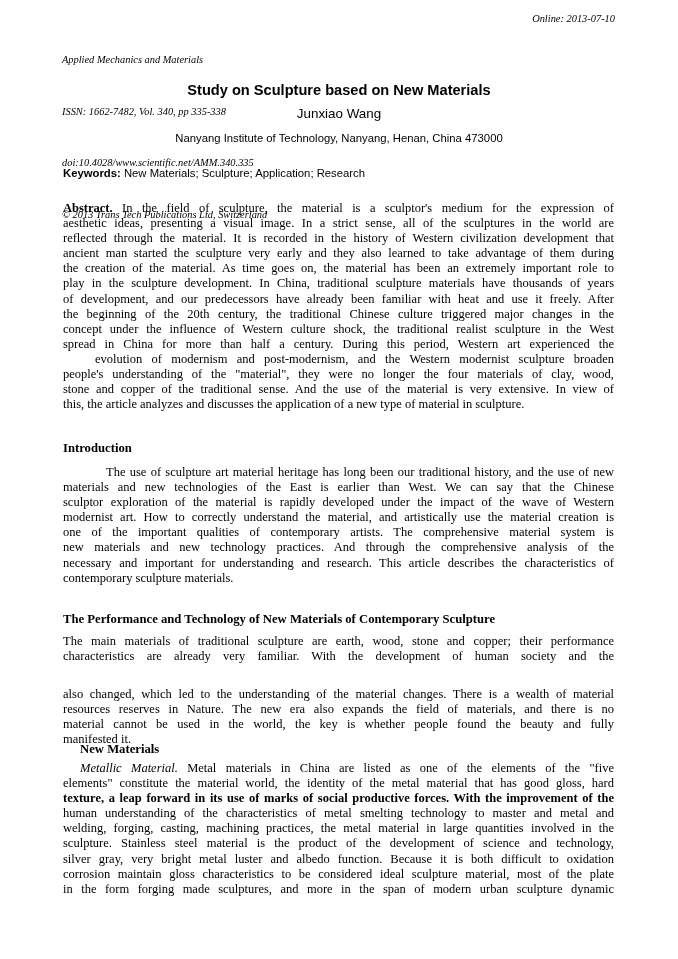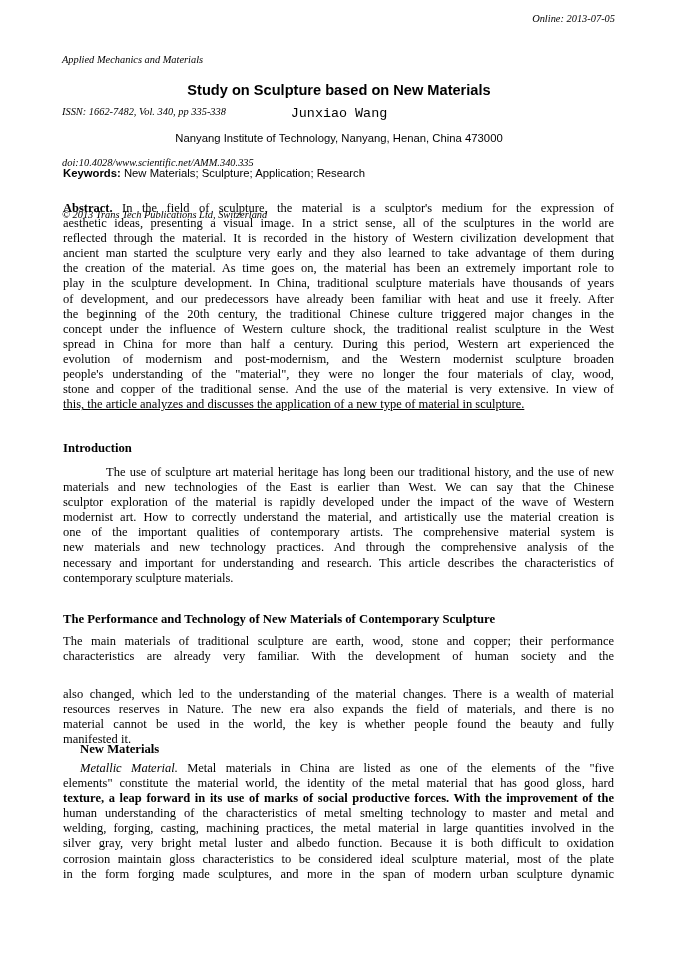--- a/index.html
+++ b/index.html
@@ -2,42 +2,42 @@
 <html><head>
   <meta charset="utf-8">
   <style>
     html, body { margin: 0; padding: 0; background: #ffffff; }
     body { width: 678px; height: 959px; position: relative; overflow: hidden; color: #000; }
     .page { position: absolute; left: 0; top: 0; width: 678px; height: 959px; background: #fff; }
     .hdr-left { position: absolute; left: 62px; top: 14px; font-family: "Liberation Serif", serif; font-style: italic; font-size: 10.4px; line-height: 10.6px; }
     .hdr-left div { white-space: nowrap; margin-top: 41px; }
     .hdr-right { position: absolute; right: 63px; top: 14px; font-family: "Liberation Serif", serif; font-style: italic; font-size: 10.4px; line-height: 10.6px; white-space: nowrap; }
     .title { position: absolute; left: 0; width: 678px; top: 82px; text-align: center; font-family: "Liberation Sans", sans-serif; font-weight: bold; font-size: 14.6px; }
-    .author { position: absolute; left: 0; width: 678px; top: 106px; text-align: center; font-family: Liberation Mono, monospace; font-size: 13.4px; }
+    .author { position: absolute; left: 0; width: 678px; top: 106px; text-align: center; font-family: Liberation Sans, sans-serif; font-size: 13.4px; }
     .affil { position: absolute; left: 0; width: 678px; top: 132px; text-align: center; font-family: "Liberation Sans", sans-serif; font-size: 11.3px; }
     .keywords { position: absolute; left: 63px; top: 167px; font-family: "Liberation Sans", sans-serif; font-size: 11.3px; white-space: nowrap; }
     .keywords b { font-weight: bold; }
     .body { position: absolute; left: 63px; width: 551px; font-family: "Liberation Serif", serif; font-size: 12.5px; line-height: 15.1px; }
     .ln { display: block; text-align: justify; text-align-last: justify; white-space: nowrap; height: 15.1px; overflow: visible; }
     .ln.last { text-align-last: left; }
     .sec { position: absolute; left: 63px; font-family: "Liberation Serif", serif; font-weight: bold; font-size: 12.7px; white-space: nowrap; }
     b.abs { font-weight: bold; }
   </style>
 </head>
 <body>
 
 <div class="page">
 
   <div class="hdr-left">
     <div>Applied Mechanics and Materials</div>
     <div>ISSN: 1662-7482, Vol. 340, pp 335-338</div>
     <div>doi:10.4028/www.scientific.net/AMM.340.335</div>
     <div>© 2013 Trans Tech Publications Ltd, Switzerland</div>
   </div>
-  <div class="hdr-right">Online: 2013-07-05</div>
+  <div class="hdr-right">Online: 2013-07-10</div>
 
   <div class="title">Study on Sculpture based on New Materials</div>
   <div class="author">Junxiao Wang</div>
   <div class="affil">Nanyang Institute of Technology, Nanyang, Henan, China 473000</div>
 
   <div class="keywords">
     <b>Keywords:</b>
     <span>New Materials; Sculpture; Application; Research</span>
   </div>
 
@@ -45,24 +45,24 @@
     <div class="ln" style="white-space: normal; height: 15.1px; overflow: hidden;"><b class="abs">Abstract.</b> <span>In the field of sculpture, the material is a sculptor's medium for the expression of</span></div>
     <div class="ln" style="white-space: normal; height: 15.1px; overflow: hidden;">aesthetic ideas, presenting a visual image. In a strict sense, all of the sculptures in the world are</div>
     <div class="ln" style="white-space: normal; height: 15.1px; overflow: hidden;">reflected through the material. It is recorded in the history of Western civilization development that</div>
     <div class="ln" style="white-space: normal; height: 15.1px; overflow: hidden;">ancient man started the sculpture very early and they also learned to take advantage of them during</div>
     <div class="ln" style="white-space: normal; height: 15.1px; overflow: hidden;">the creation of the material. As time goes on, the material has been an extremely important role to</div>
     <div class="ln" style="white-space: normal; height: 15.1px; overflow: hidden;">play in the sculpture development. In China, traditional sculpture materials have thousands of years</div>
     <div class="ln" style="white-space: normal; height: 15.1px; overflow: hidden;">of development, and our predecessors have already been familiar with heat and use it freely. After</div>
     <div class="ln" style="white-space: normal; height: 15.1px; overflow: hidden;">the beginning of the 20th century, the traditional Chinese culture triggered major changes in the</div>
     <div class="ln" style="white-space: normal; height: 15.1px; overflow: hidden;">concept under the influence of Western culture shock, the traditional realist sculpture in the West</div>
     <div class="ln" style="white-space: normal; height: 15.1px; overflow: hidden;">spread in China for more than half a century. During this period, Western art experienced the</div>
-    <div class="ln" style="white-space: normal; height: 15.1px; overflow: hidden;">evolution of modernism and post-modernism, and the Western modernist sculpture broaden</div>
+    <div class="ln" style="white-space: normal; height: 15.1px; overflow: hidden; margin-left: 32px;">evolution of modernism and post-modernism, and the Western modernist sculpture broaden</div>
     <div class="ln" style="white-space: normal; height: 15.1px; overflow: hidden;">people's understanding of the "material", they were no longer the four materials of clay, wood,</div>
     <div class="ln" style="white-space: normal; height: 15.1px; overflow: hidden;">stone and copper of the traditional sense. And the use of the material is very extensive. In view of</div>
-    <div class="ln last" style="white-space: normal; height: 15.1px; overflow: hidden; text-decoration: underline;">this, the article analyzes and discusses the application of a new type of material in sculpture.</div>
+    <div class="ln last" style="white-space: normal; height: 15.1px; overflow: hidden;">this, the article analyzes and discusses the application of a new type of material in sculpture.</div>
   </div>
 
   <div class="sec" style="top:441px;">Introduction</div>
   <div class="body" style="top:465px;">
     <div class="ln" style="white-space: normal; height: 15.1px; overflow: hidden; margin-left: 43px;">The use of sculpture art material heritage has long been our traditional history, and the use of new</div>
     <div class="ln" style="white-space: normal; height: 15.1px; overflow: hidden;">materials and new technologies of the East is earlier than West. We can say that the Chinese</div>
     <div class="ln" style="white-space: normal; height: 15.1px; overflow: hidden;">sculptor exploration of the material is rapidly developed under the impact of the wave of Western</div>
     <div class="ln" style="white-space: normal; height: 15.1px; overflow: hidden;">modernist art. How to correctly understand the material, and artistically use the material creation is</div>
     <div class="ln" style="white-space: normal; height: 15.1px; overflow: hidden;">one of the important qualities of contemporary artists. The comprehensive material system is</div>
     <div class="ln" style="white-space: normal; height: 15.1px; overflow: hidden;">new materials and new technology practices. And through the comprehensive analysis of the</div>
@@ -80,18 +80,19 @@
     <div class="ln last" style="white-space: normal; height: 15.1px; overflow: hidden;">manifested it.</div>
   </div>
 
   <div class="sec" style="top:742px; left:80px;">New Materials</div>
   <div class="body" style="top:761px;">
     <div class="ln" style="padding-left: 17px; width: 534px; white-space: normal; height: 15.1px; overflow: hidden;"><i>Metallic Material.</i> <span>Metal materials in China are listed as one of the elements of the "five</span></div>
     <div class="ln" style="white-space: normal; height: 15.1px; overflow: hidden;">elements" constitute the material world, the identity of the metal material that has good gloss, hard</div>
     <div class="ln" style="white-space: normal; height: 15.1px; overflow: hidden; font-weight: bold;">texture, a leap forward in its use of marks of social productive forces. With the improvement of the</div>
     <div class="ln" style="white-space: normal; height: 15.1px; overflow: hidden;">human understanding of the characteristics of metal smelting technology to master and metal and</div>
     <div class="ln" style="white-space: normal; height: 15.1px; overflow: hidden;">welding, forging, casting, machining practices, the metal material in large quantities involved in the</div>
+    <div class="ln" style="white-space: normal; height: 15.1px; overflow: hidden;">sculpture. Stainless steel material is the product of the development of science and technology,</div>
     <div class="ln" style="white-space: normal; height: 15.1px; overflow: hidden;">silver gray, very bright metal luster and albedo function. Because it is both difficult to oxidation</div>
     <div class="ln" style="white-space: normal; height: 15.1px; overflow: hidden;">corrosion maintain gloss characteristics to be considered ideal sculpture material, most of the plate</div>
     <div class="ln" style="white-space: normal; height: 15.1px; overflow: hidden;">in the form forging made sculptures, and more in the span of modern urban sculpture dynamic</div>
   </div>
 
 </div>
 
 </body></html>

